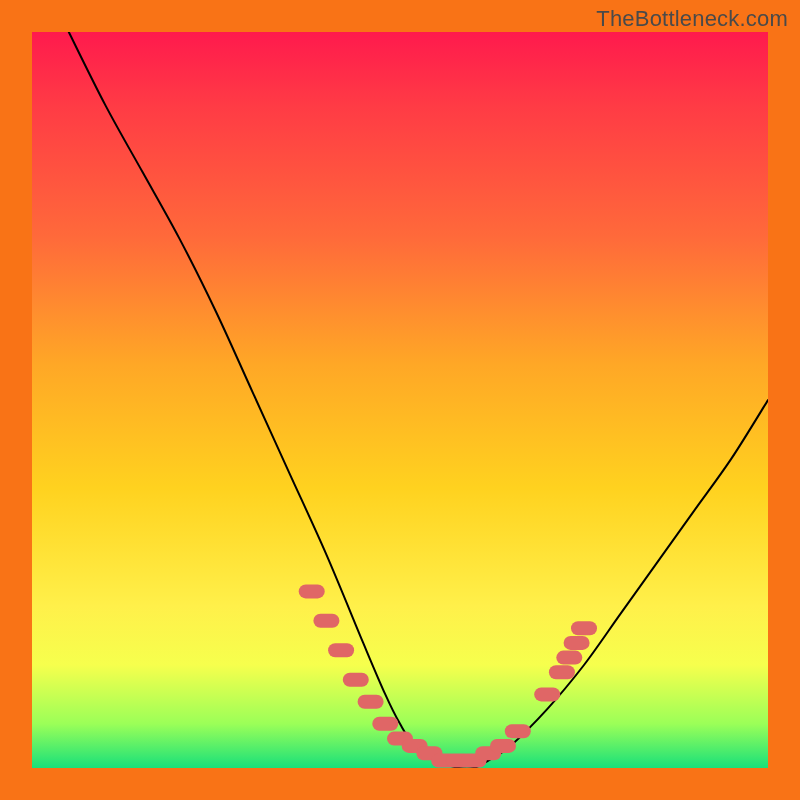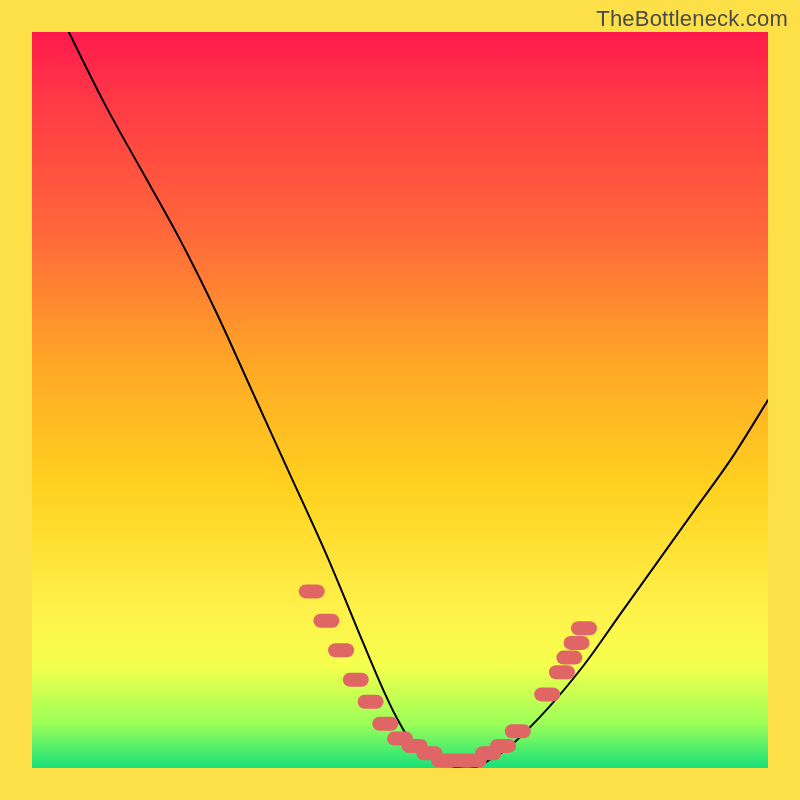--- a/index.html
+++ b/index.html
@@ -10,21 +10,21 @@
     background: #000;
     overflow: hidden;
     font-family: Arial, Helvetica, sans-serif;
   }
   .frame {
     position: absolute;
     left: 0;
     top: 0;
     width: 800px;
     height: 800px;
-    background: #fde047;
+    background: #f97316;
     text-align: right;
   }
   .plot {
     position: absolute;
     left: 32px;
     top: 32px;
     width: 736px;
     height: 736px;
     
     background: linear-gradient(

